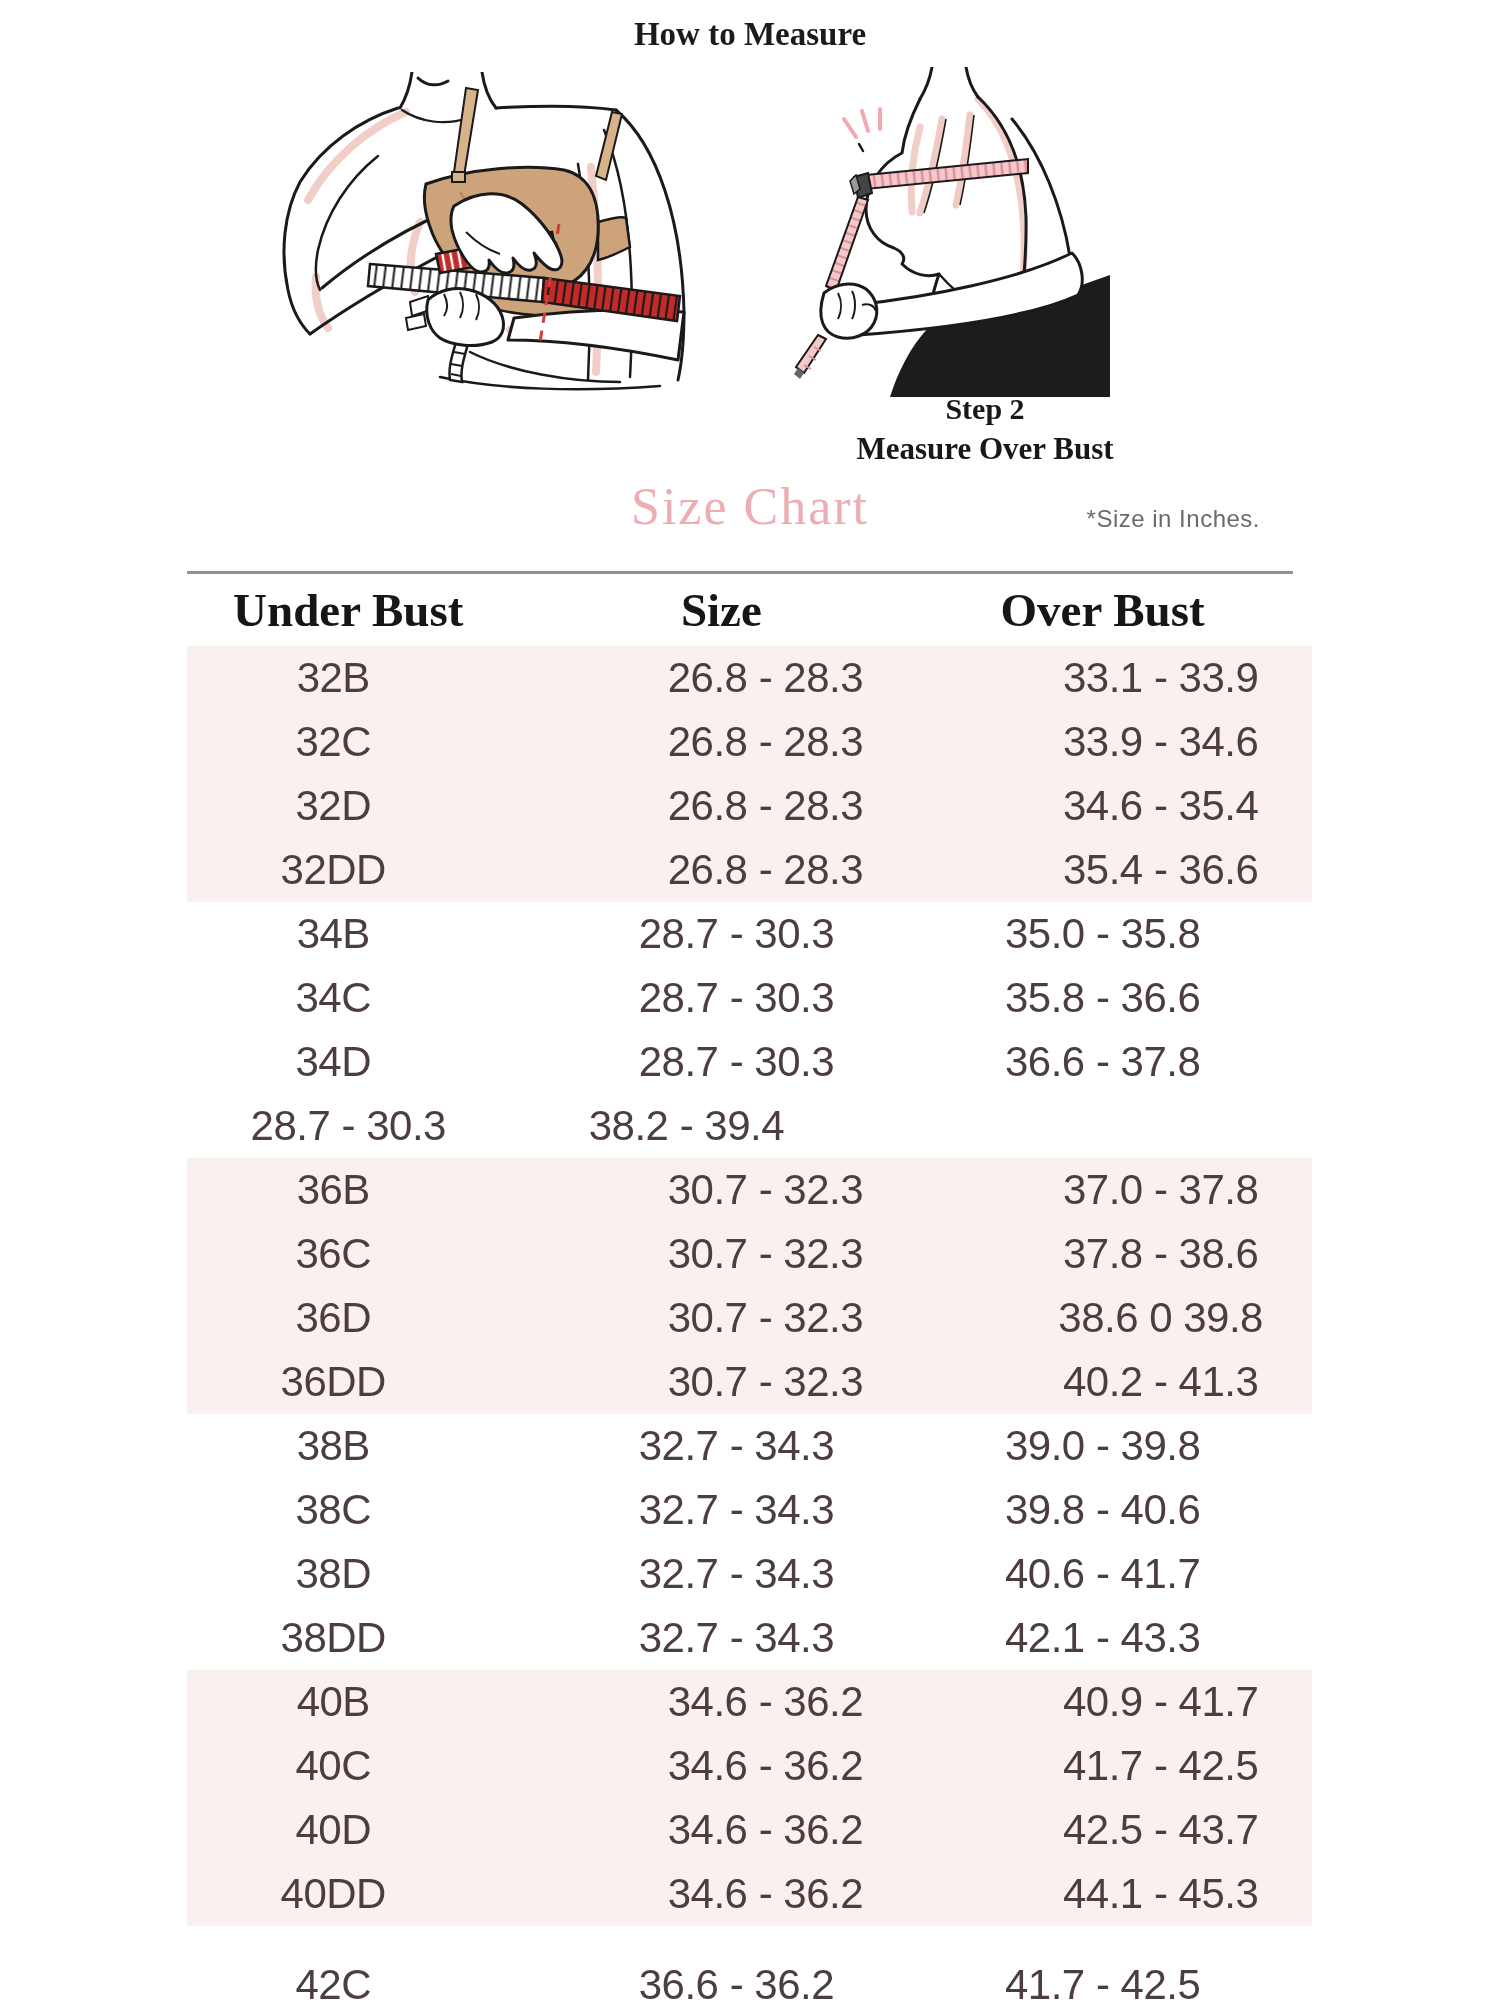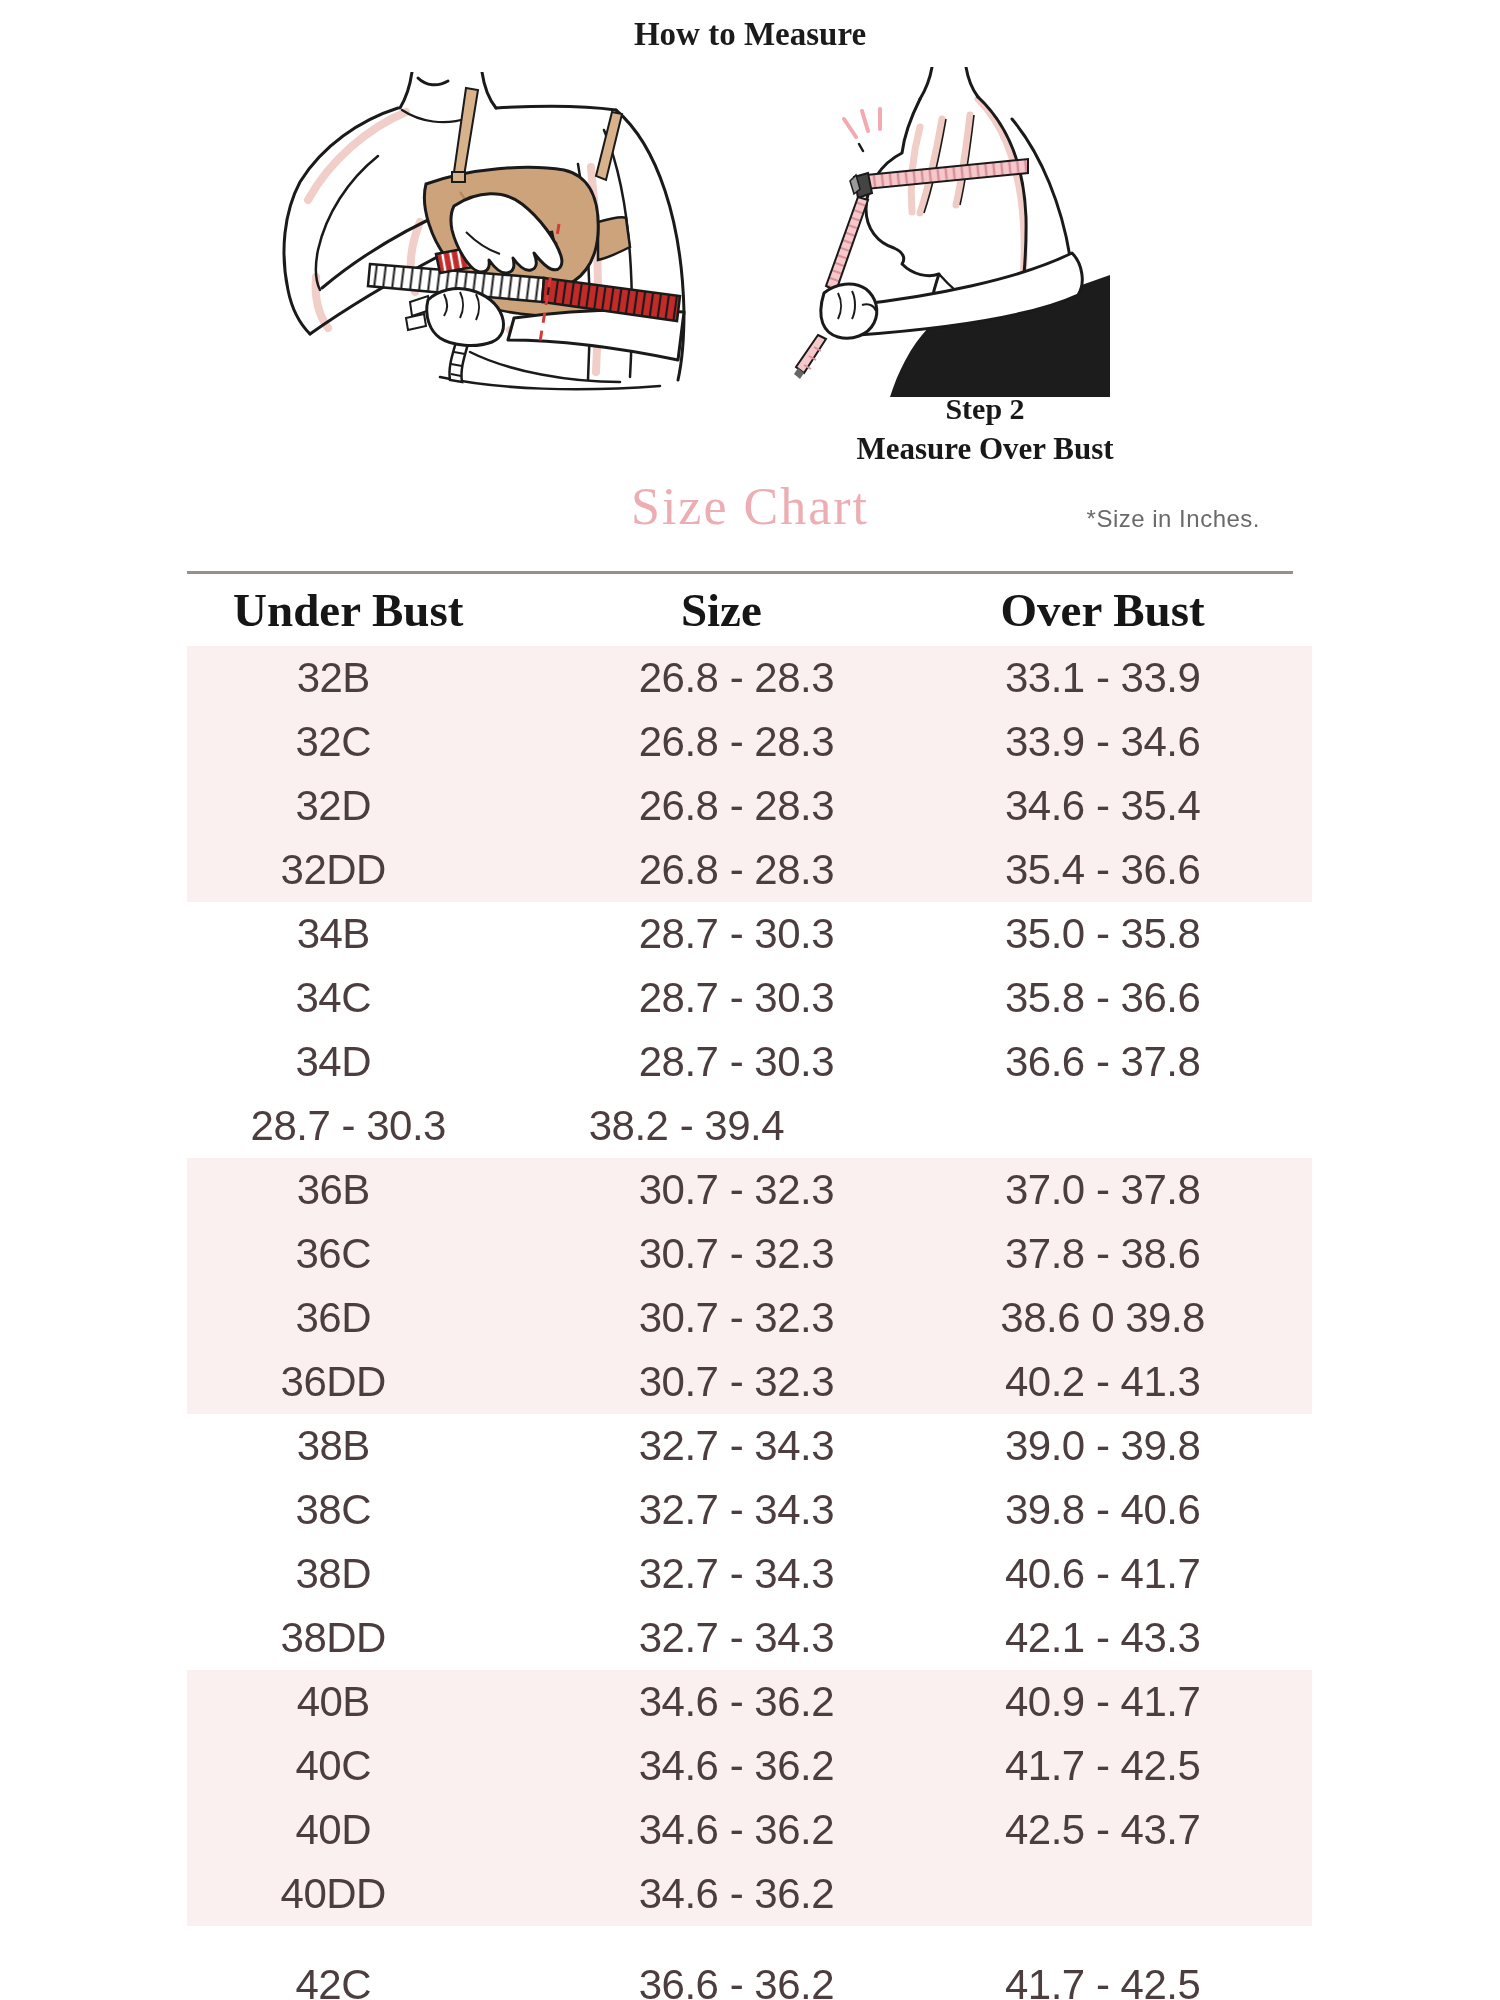--- a/index.html
+++ b/index.html
@@ -25,21 +25,21 @@
     color:var(--note-gray,#6a6a6a);letter-spacing:0.5px;}
   .rule{width:1106px;margin:4px 0 0 187px;border-top:3px solid var(--rule,#9A8F84);}
   .size-table{width:1125px;margin-left:187px;color:var(--text-dark,#4C3E3E);}
   .trow{display:grid;grid-template-columns:26% 43% 31%;align-items:center;height:64px;}
   .thead{height:72px;font-family:"Liberation Serif",serif;font-weight:600;
     font-size:47px;color:#161616;}
   .cell,.hcell{text-align:center;}
   .cell.c1,.hcell.c1{padding-left:30px;}
   .cell.c2,.hcell.c2{padding-right:70px;}
   .tbody .cell{font-size:42px;letter-spacing:-0.5px;}
-  .trow.pink{background:var(--row-pink,#FAF0F0);}
+  .trow.pink{background:var(--row-pink,#FAF0F0);gap:29px;}
   .trow.compact{height:47px;margin-top:35px;}
 </style>
 </head>
 <body>
 
 <h1 class="page-title">How to Measure</h1>
 
 <div class="figures">
 
   <div class="figwrap1">
@@ -292,20 +292,21 @@
         <div class="cell c2">41.7 - 42.5</div>
       </div>
       <div class="trow pink">
         <div class="cell c0">40D</div>
         <div class="cell c1">34.6 - 36.2</div>
         <div class="cell c2">42.5 - 43.7</div>
       </div>
       <div class="trow pink">
         <div class="cell c0">40DD</div>
         <div class="cell c1">34.6 - 36.2</div>
+        <div class="cell c2">44.1 - 45.3</div>
       </div>
       <div class="trow compact">
         <div class="cell c0">42C</div>
         <div class="cell c1">36.6 - 36.2</div>
         <div class="cell c2">41.7 - 42.5</div>
       </div>
       <div class="trow compact">
         <div class="cell c0">42D</div>
         <div class="cell c1">36.6 - 36.2</div>
         <div class="cell c2">41.7 - 42.5</div>

